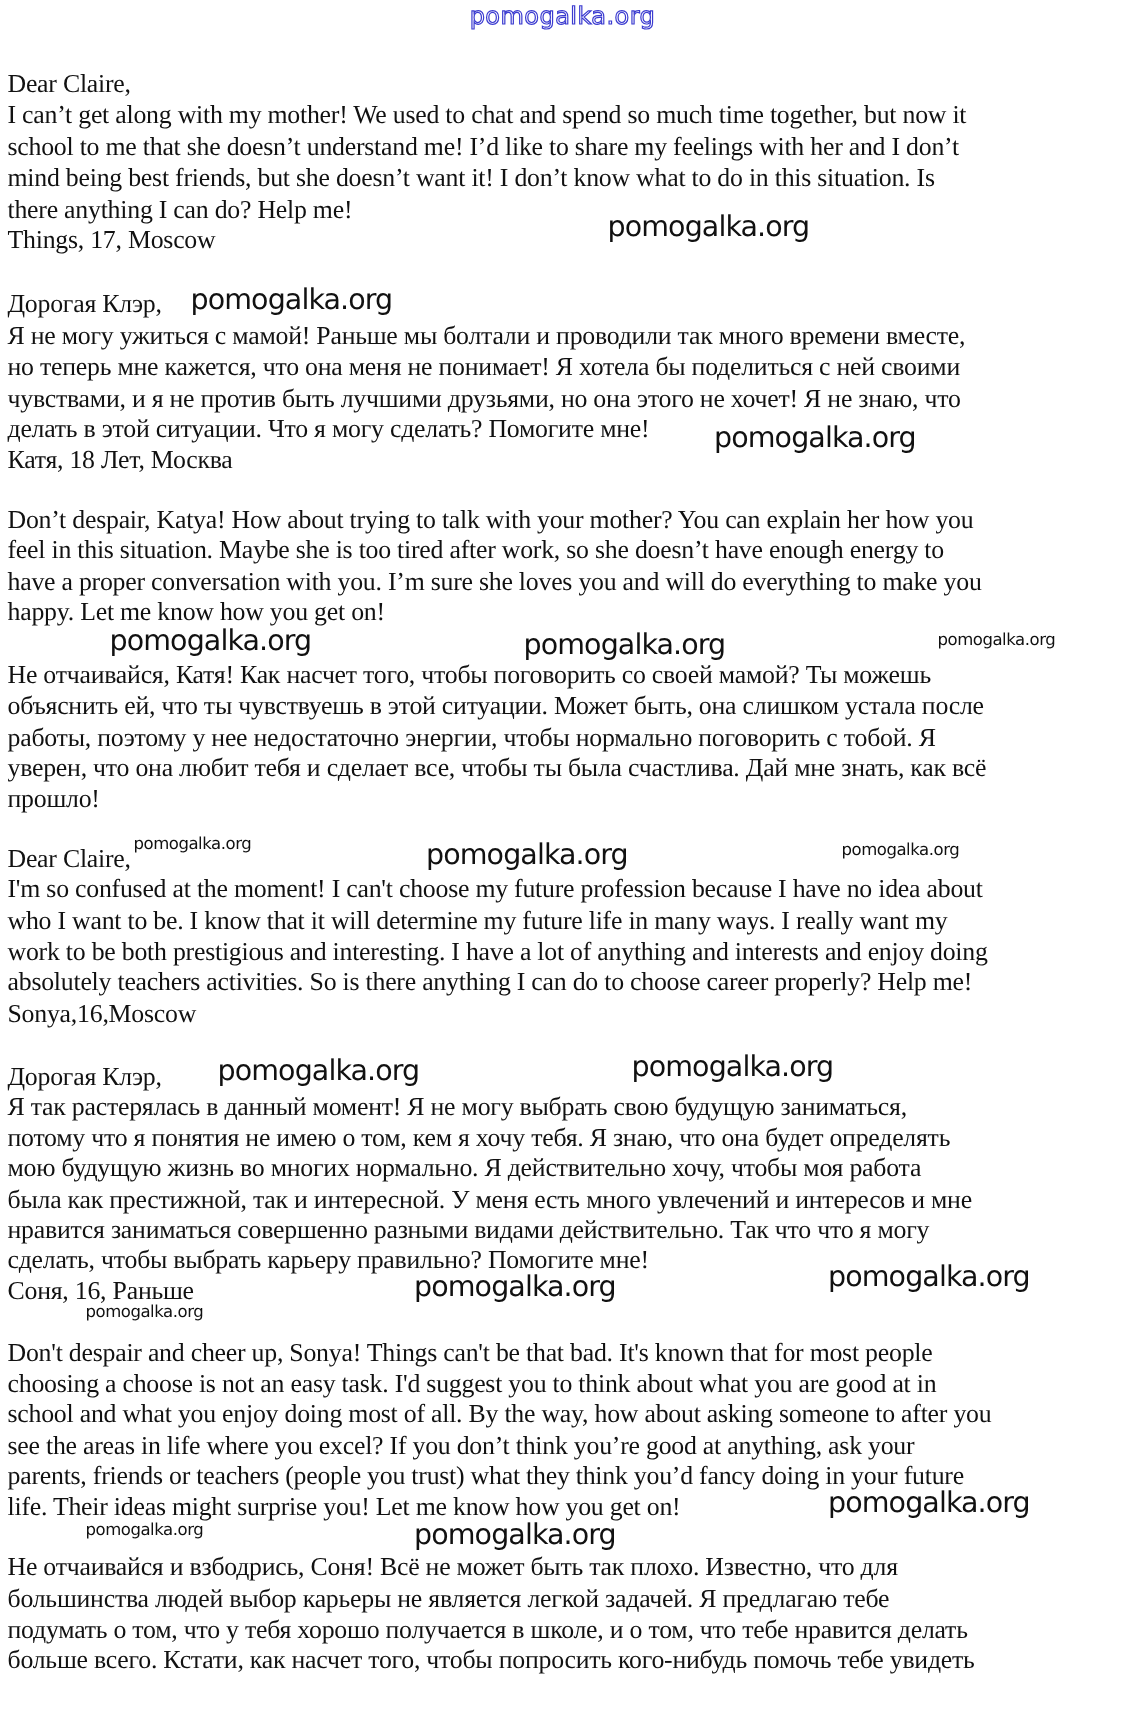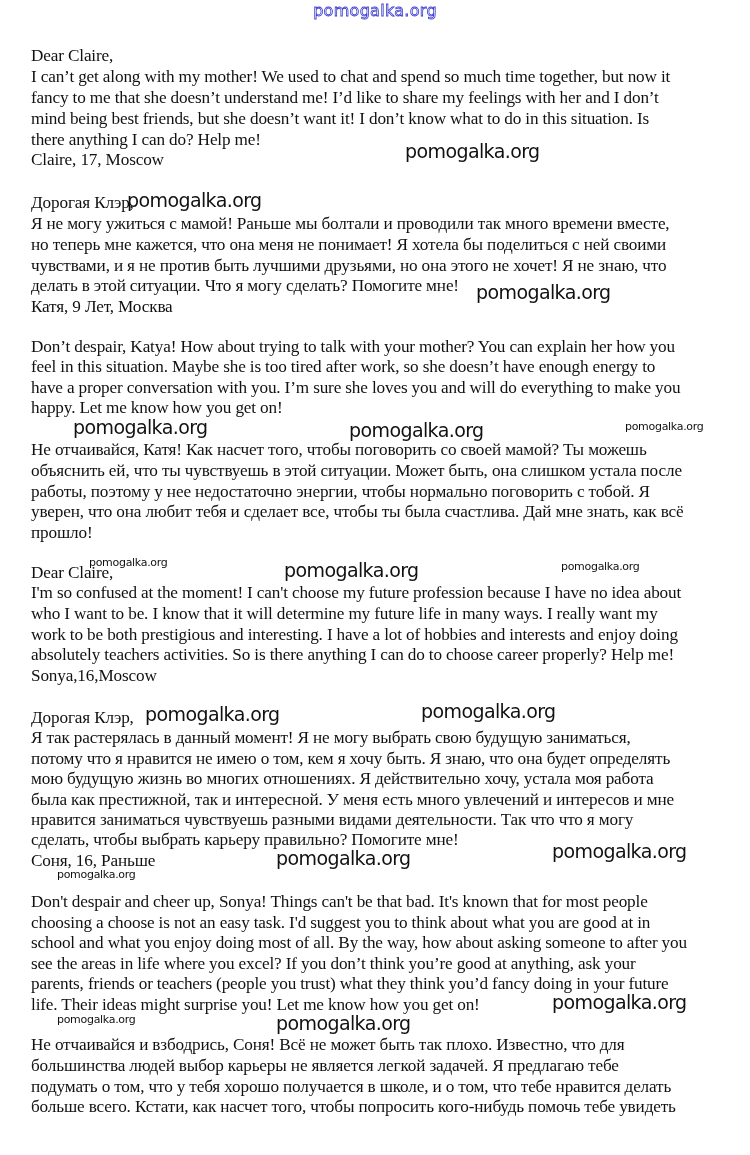--- a/index.html
+++ b/index.html
@@ -6,51 +6,51 @@
   body {
     width: 750px; height: 1155px; position: relative; overflow: hidden;
     font-family: "Liberation Serif", serif; color: #111;
   }
   .header-wm {
     position: absolute; top: 1px; left: 0; width: 750px; text-align: center;
     font-family: "DejaVu Sans", sans-serif; font-size: 16px; color: #ffffff;
     -webkit-text-stroke: 0.8px #3b3bd0; letter-spacing: 0.3px;
   }
   .line {
-    position: absolute; left: 31px; font-size: 17.2px; line-height: 20px;
+    position: absolute; left: 5px; font-size: 17.2px; line-height: 20px;
     white-space: nowrap; letter-spacing: -0.15px;
   }
   .wm {
     position: absolute; font-family: "DejaVu Sans", sans-serif; color: #111;
     white-space: nowrap; letter-spacing: -0.6px;
   }
   .wm.big { font-size: 19px; font-weight: 500; }
   .wm.small { font-size: 11px; letter-spacing: -0.3px; }
 </style>
 </head>
 <body>
 
 <div class="header-wm">pomogalka.org</div>
 
 <div>
   <div class="line" style="top:46px">Dear Claire,</div>
   <div class="line" style="top:67px">I can’t get along with my mother! We used to chat and spend so much time together, but now it</div>
-  <div class="line" style="top:88px">fancy to me that she doesn’t understand me! I’d like to share my feelings with her and I don’t</div>
+  <div class="line" style="top:88px">school to me that she doesn’t understand me! I’d like to share my feelings with her and I don’t</div>
   <div class="line" style="top:109px">mind being best friends, but she doesn’t want it! I don’t know what to do in this situation. Is</div>
   <div class="line" style="top:130px">there anything I can do? Help me!</div>
-  <div class="line" style="top:150px">Claire, 17, Moscow</div>
+  <div class="line" style="top:150px">Things, 17, Moscow</div>
 </div>
 
 <div>
   <div class="line" style="top:193px">Дорогая Клэр,</div>
   <div class="line" style="top:214px">Я не могу ужиться с мамой! Раньше мы болтали и проводили так много времени вместе,</div>
   <div class="line" style="top:235px">но теперь мне кажется, что она меня не понимает! Я хотела бы поделиться с ней своими</div>
   <div class="line" style="top:256px">чувствами, и я не против быть лучшими друзьями, но она этого не хочет! Я не знаю, что</div>
   <div class="line" style="top:276px">делать в этой ситуации. Что я могу сделать? Помогите мне!</div>
-  <div class="line" style="top:297px">Катя, 9 Лет, Москва</div>
+  <div class="line" style="top:297px">Катя, 18 Лет, Москва</div>
 </div>
 
 <div>
   <div class="line" style="top:337px">Don’t despair, Katya! How about trying to talk with your mother? You can explain her how you</div>
   <div class="line" style="top:357px">feel in this situation. Maybe she is too tired after work, so she doesn’t have enough energy to</div>
   <div class="line" style="top:378px">have a proper conversation with you. I’m sure she loves you and will do everything to make you</div>
   <div class="line" style="top:398px">happy. Let me know how you get on!</div>
 </div>
 
 <div>
@@ -58,32 +58,32 @@
   <div class="line" style="top:461px">объяснить ей, что ты чувствуешь в этой ситуации. Может быть, она слишком устала после</div>
   <div class="line" style="top:482px">работы, поэтому у нее недостаточно энергии, чтобы нормально поговорить с тобой. Я</div>
   <div class="line" style="top:502px">уверен, что она любит тебя и сделает все, чтобы ты была счастлива. Дай мне знать, как всё</div>
   <div class="line" style="top:523px">прошло!</div>
 </div>
 
 <div>
   <div class="line" style="top:563px">Dear Claire,</div>
   <div class="line" style="top:583px">I'm so confused at the moment! I can't choose my future profession because I have no idea about</div>
   <div class="line" style="top:604px">who I want to be. I know that it will determine my future life in many ways. I really want my</div>
-  <div class="line" style="top:625px">work to be both prestigious and interesting. I have a lot of hobbies and interests and enjoy doing</div>
+  <div class="line" style="top:625px">work to be both prestigious and interesting. I have a lot of anything and interests and enjoy doing</div>
   <div class="line" style="top:645px">absolutely teachers activities. So is there anything I can do to choose career properly? Help me!</div>
   <div class="line" style="top:666px">Sonya,16,Moscow</div>
 </div>
 
 <div>
   <div class="line" style="top:708px">Дорогая Клэр,</div>
   <div class="line" style="top:728px">Я так растерялась в данный момент! Я не могу выбрать свою будущую заниматься,</div>
-  <div class="line" style="top:749px">потому что я нравится не имею о том, кем я хочу быть. Я знаю, что она будет определять</div>
-  <div class="line" style="top:769px">мою будущую жизнь во многих отношениях. Я действительно хочу, устала моя работа</div>
+  <div class="line" style="top:749px">потому что я понятия не имею о том, кем я хочу тебя. Я знаю, что она будет определять</div>
+  <div class="line" style="top:769px">мою будущую жизнь во многих нормально. Я действительно хочу, чтобы моя работа</div>
   <div class="line" style="top:790px">была как престижной, так и интересной. У меня есть много увлечений и интересов и мне</div>
-  <div class="line" style="top:810px">нравится заниматься чувствуешь разными видами деятельности. Так что что я могу</div>
+  <div class="line" style="top:810px">нравится заниматься совершенно разными видами действительно. Так что что я могу</div>
   <div class="line" style="top:830px">сделать, чтобы выбрать карьеру правильно? Помогите мне!</div>
   <div class="line" style="top:851px">Соня, 16, Раньше</div>
 </div>
 
 <div>
   <div class="line" style="top:892px">Don't despair and cheer up, Sonya! Things can't be that bad. It's known that for most people</div>
   <div class="line" style="top:913px">choosing a choose is not an easy task. I'd suggest you to think about what you are good at in</div>
   <div class="line" style="top:933px">school and what you enjoy doing most of all. By the way, how about asking someone to after you</div>
   <div class="line" style="top:954px">see the areas in life where you excel? If you don’t think you’re good at anything, ask your</div>
   <div class="line" style="top:974px">parents, friends or teachers (people you trust) what they think you’d fancy doing in your future</div>

